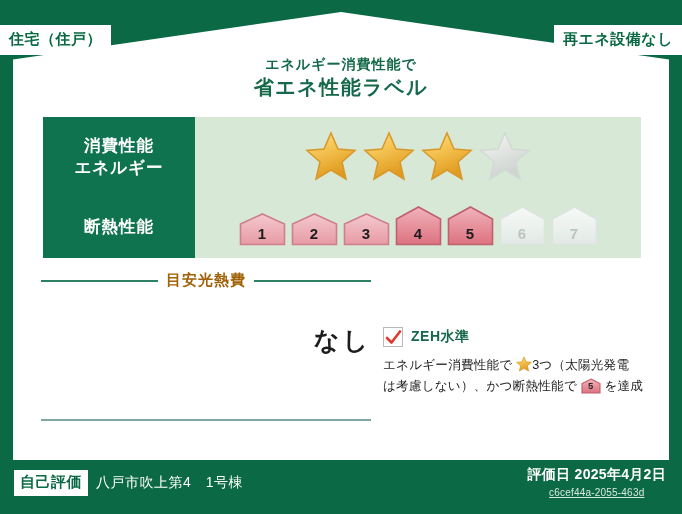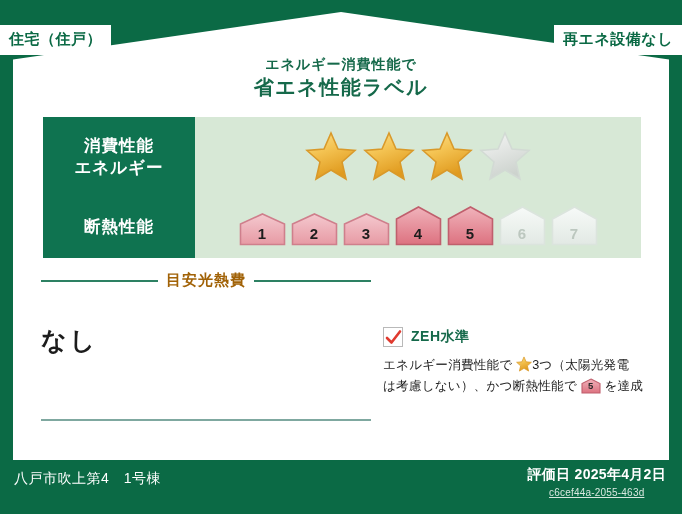--- a/index.html
+++ b/index.html
@@ -136,21 +136,21 @@
 
   .cost-col { position: absolute; left: 8px; top: 0; width: 330px; }
   .cost-head {
     display: flex; align-items: center; gap: 8px;
     color: #a16207; font-weight: bold; font-size: 15px;
     letter-spacing: 1px;
   }
   .cost-head .hr { flex: 1; height: 2px; background: #2d8163; }
   .cost-value {
     margin-top: 34px;
-    text-align: left;
+    text-align: right;
     font-size: 25px;
     font-weight: bold;
     color: #1c1c1c;
     letter-spacing: 3px;
   }
   .cost-foot-line {
     position: absolute; left: 0; top: 148px;
     width: 330px; height: 2px; background: #7fa8a0;
   }
 
@@ -384,20 +384,21 @@
           </div>
         </div>
 
       </div>
 
     </div>
   </div>
 
   <div class="footer">
     <div class="self-eval-wrap">
+      <span class="self-eval">自己評価</span>
       <span class="bldg-name">八戸市吹上第4　1号棟</span>
     </div>
     <div class="date-wrap">
       <div class="date-line">評価日 2025年4月2日</div>
       <div class="id-line">c6cef44a-2055-463d</div>
     </div>
   </div>
 
 </div>
 

